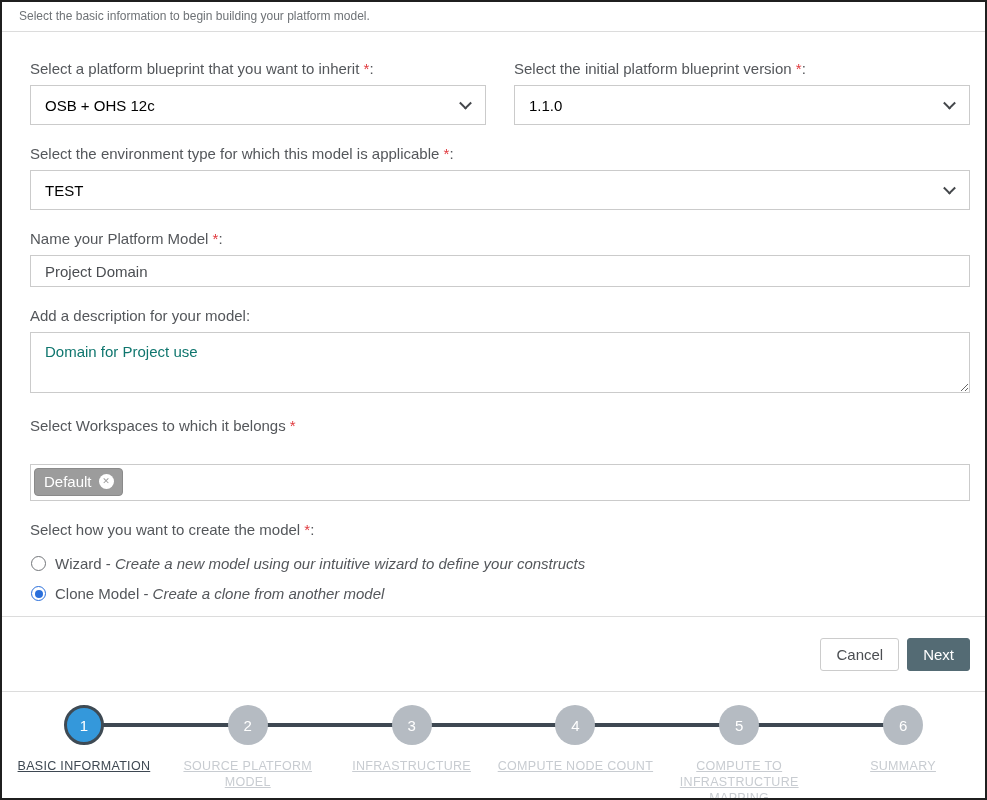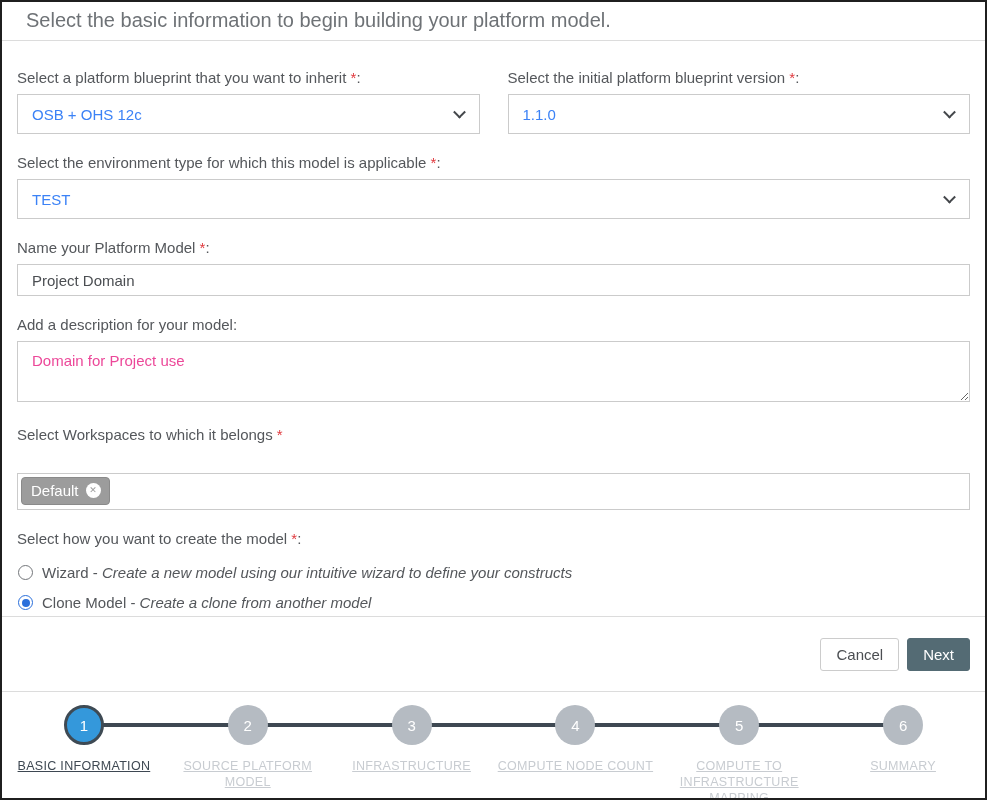--- a/index.html
+++ b/index.html
@@ -12,31 +12,31 @@
     width: 987px;
     height: 800px;
     border: 2px solid #1f1f1f;
     background: #fff;
     display: flex;
     flex-direction: column;
     overflow: hidden;
   }
   
   .intro-bar {
-    padding: 7px 12px 8px 24px;
-    font-size: 20px;
+    padding: 7px 12px 8px 17px;
+    font-size: 12px;
     color: #6e7control2;
     color: #6e7276;
     border-bottom: 1px solid #dcdcdc;
     background: #fff;
   }
   
   .content {
     flex: 1 1 auto;
-    padding: 13px 15px 0 15px;
+    padding: 13px 15px 0 28px;
     overflow: hidden;
   }
   .field-label {
     font-size: 15px;
     color: #54575b;
     line-height: 21px;
     margin: 18px 0 6px 0;
   }
   .field-label.first { margin-top: 13px; }
   .req { color: #e0393e; }
@@ -46,21 +46,21 @@
   select.ctl {
     -webkit-appearance: none;
     appearance: none;
     width: 100%;
     height: 40px;
     border: 1px solid #cbcbcb;
     border-radius: 0;
     background: #fff;
     font-family: "Liberation Sans", "DejaVu Sans", sans-serif;
     font-size: 15px;
-    color: #3b82f6;
+    color: #000000;
     padding: 0 34px 0 14px;
   }
   .chevron {
     position: absolute;
     right: 16px; top: 50%;
     width: 9px; height: 9px;
     border-right: 2px solid #44474b;
     border-bottom: 2px solid #44474b;
     transform: translateY(-70%) rotate(45deg);
     pointer-events: none;
@@ -75,21 +75,21 @@
     color: #4b4e52;
     padding: 0 14px;
   }
   textarea.ctl {
     width: 100%;
     height: 61px;
     border: 1px solid #cbcbcb;
     background: #fff;
     font-family: "Liberation Sans", "DejaVu Sans", sans-serif;
     font-size: 15px;
-    color: #ec4899;
+    color: #0f766e;
     padding: 9px 14px;
     resize: vertical;
     line-height: 20px;
   }
   .tag-box {
     width: 100%;
     min-height: 37px;
     border: 1px solid #cbcbcb;
     background: #fff;
     padding: 3px;

